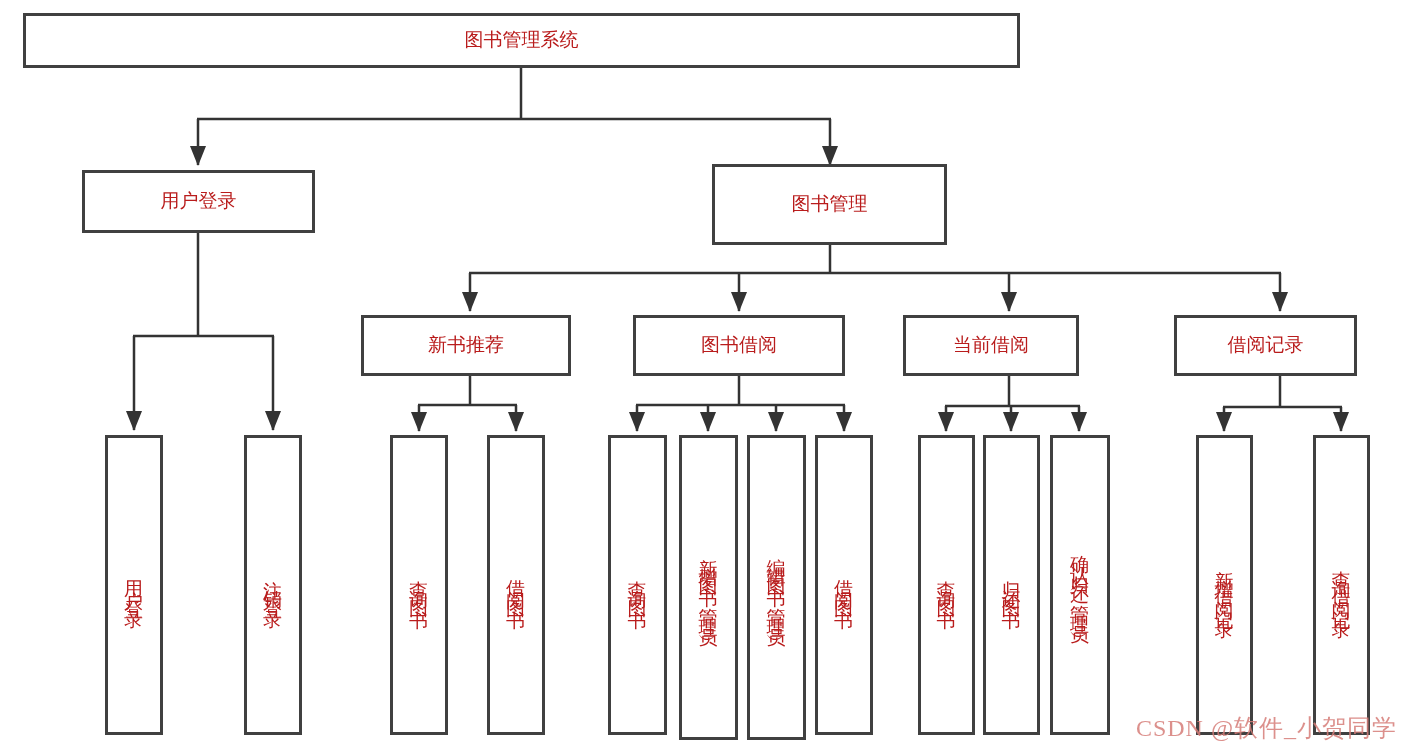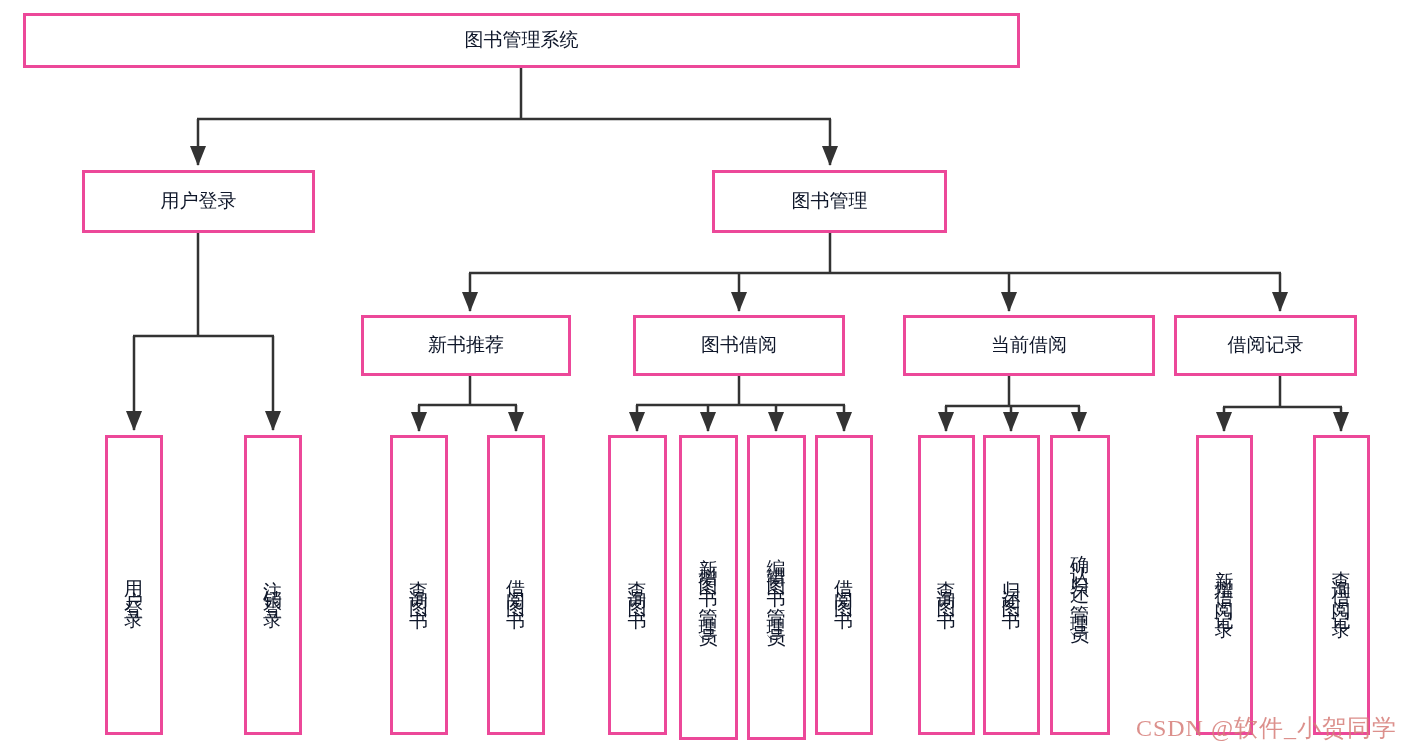--- a/index.html
+++ b/index.html
@@ -12,46 +12,46 @@
     overflow: hidden;
   }
   .wires {
     position: absolute;
     left: 0; top: 0;
     pointer-events: none;
   }
   .box {
     position: absolute;
     box-sizing: border-box;
-    border: 3px solid #ec4899;
+    border: 3px solid #404040;
     background: #ffffff;
-    color: #0f172a;
+    color: #b91c1c;
     display: flex;
     align-items: center;
     justify-content: center;
     font-size: 19px;
     line-height: 1.2;
     z-index: 1;
   }
   .v-label {
     writing-mode: vertical-rl;
     text-orientation: mixed;
     letter-spacing: 10px;
     line-height: 1;
     white-space: nowrap;
   }
   
   .n-root            { left: 23px;   top: 13px;  width: 997px; height: 55px; }
   
   .n-user-login      { left: 82px;   top: 170px; width: 233px; height: 63px; }
-  .n-book-mgmt       { left: 712px;  top: 170px; width: 235px; height: 63px; }
+  .n-book-mgmt       { left: 712px;  top: 164px; width: 235px; height: 81px; }
   
   .n-new-book        { left: 361px;  top: 315px; width: 210px; height: 61px; }
   .n-book-borrow     { left: 633px;  top: 315px; width: 212px; height: 61px; text-align: right; }
-  .n-current-borrow  { left: 903px;  top: 315px; width: 252px; height: 61px; }
+  .n-current-borrow  { left: 903px;  top: 315px; width: 176px; height: 61px; }
   .n-borrow-records  { left: 1174px; top: 315px; width: 183px; height: 61px; }
   
   .leaf              { top: 435px; height: 300px; }
   .l-user-login      { left: 105px;  width: 58px; }
   .l-logout          { left: 244px;  width: 58px; }
   .l-nb-query        { left: 390px;  width: 58px; }
   .l-nb-borrow       { left: 487px;  width: 58px; }
   .l-bb-query        { left: 608px;  width: 59px; }
   .l-bb-add          { left: 679px;  width: 59px; height: 305px; }
   .l-bb-edit         { left: 747px;  width: 59px; height: 305px; }

